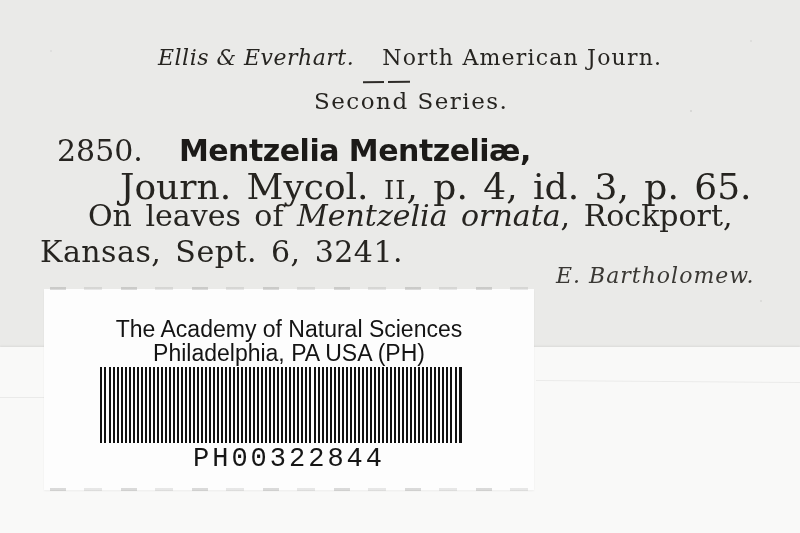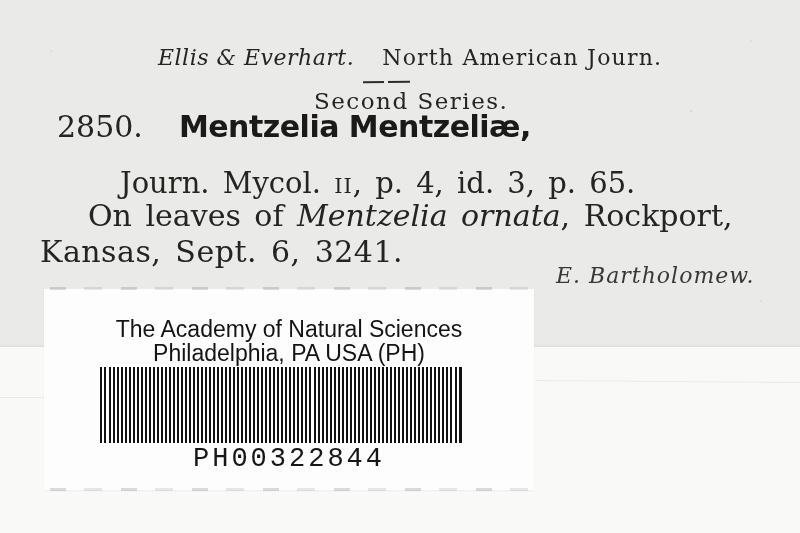--- a/index.html
+++ b/index.html
@@ -30,26 +30,26 @@
       70px 190px 0 rgba(0,0,0,0.08), -640px -60px 0 rgba(0,0,0,0.06),
       -200px 330px 0 rgba(0,0,0,0.06), 60px -70px 0 rgba(0,0,0,0.07);}
   .print{position:absolute;color:var(--ink);white-space:nowrap;}
   .hdr{left:158px;top:45px;display:flex;gap:28px;align-items:baseline;}
   .hdr .authors{font-style:italic;font-size:22px;letter-spacing:0.5px;}
   .hdr .series-title{font-size:22px;letter-spacing:1.2px;}
   .divider{position:absolute;left:363px;top:81px;width:47px;height:2px;
     background:linear-gradient(90deg,#2e2c28 0 44%,transparent 44% 54%,#2e2c28 54%);
     transform:rotate(-0.6deg);}
   .subtitle{left:314px;top:88px;font-size:23px;letter-spacing:1.5px;}
-  .title-row{left:57px;top:109px;display:flex;align-items:baseline;justify-content:flex-end;}
+  .title-row{left:57px;top:133px;display:flex;align-items:baseline;justify-content:flex-end;}
   .number{font-size:30px;}
   .species{font-family:"DejaVu Sans",sans-serif;font-weight:700;font-size:30px;
     color:#1c1a18;margin-left:36px;letter-spacing:-0.5px;}
   .authority{font-size:29px;margin-left:13px;word-spacing:5px;}
-  .citation{left:120px;top:166px;font-size:29px;word-spacing:4px;}
+  .citation{left:120px;top:166px;font-size:36px;word-spacing:4px;}
   .citation .vol{font-size:0.72em;letter-spacing:1px;}
   .habitat{left:88px;top:198px;font-size:30px;word-spacing:4px;}
   .habitat .host{font-style:italic;}
   .locality{left:40px;top:234px;font-size:30px;word-spacing:4px;letter-spacing:0.5px;}
   .collector{left:556px;top:263px;font-style:italic;font-size:22px;letter-spacing:1px;color:#3a3834;}
   
   .sticker{
     position:absolute;left:44px;top:289px;width:490px;height:201px;
     background:var(--sticker-white);
     box-shadow:0 1px 2px rgba(0,0,0,0.05);

